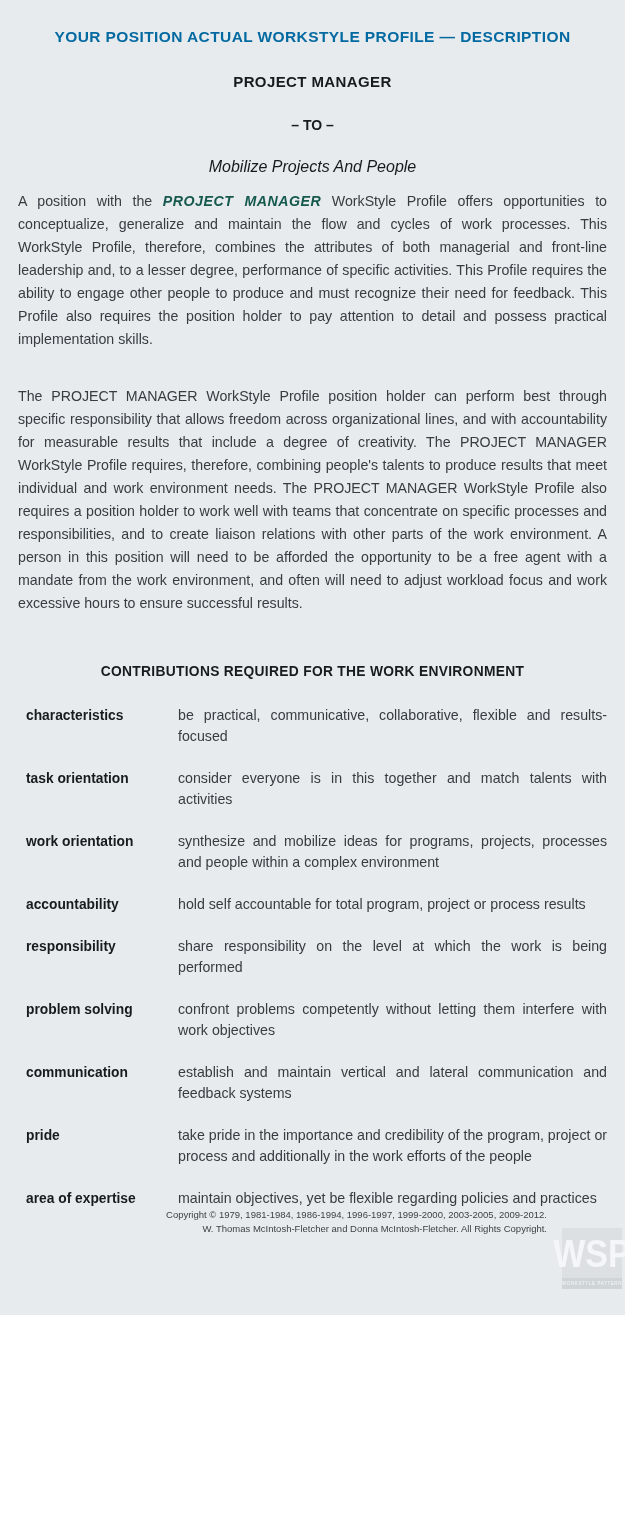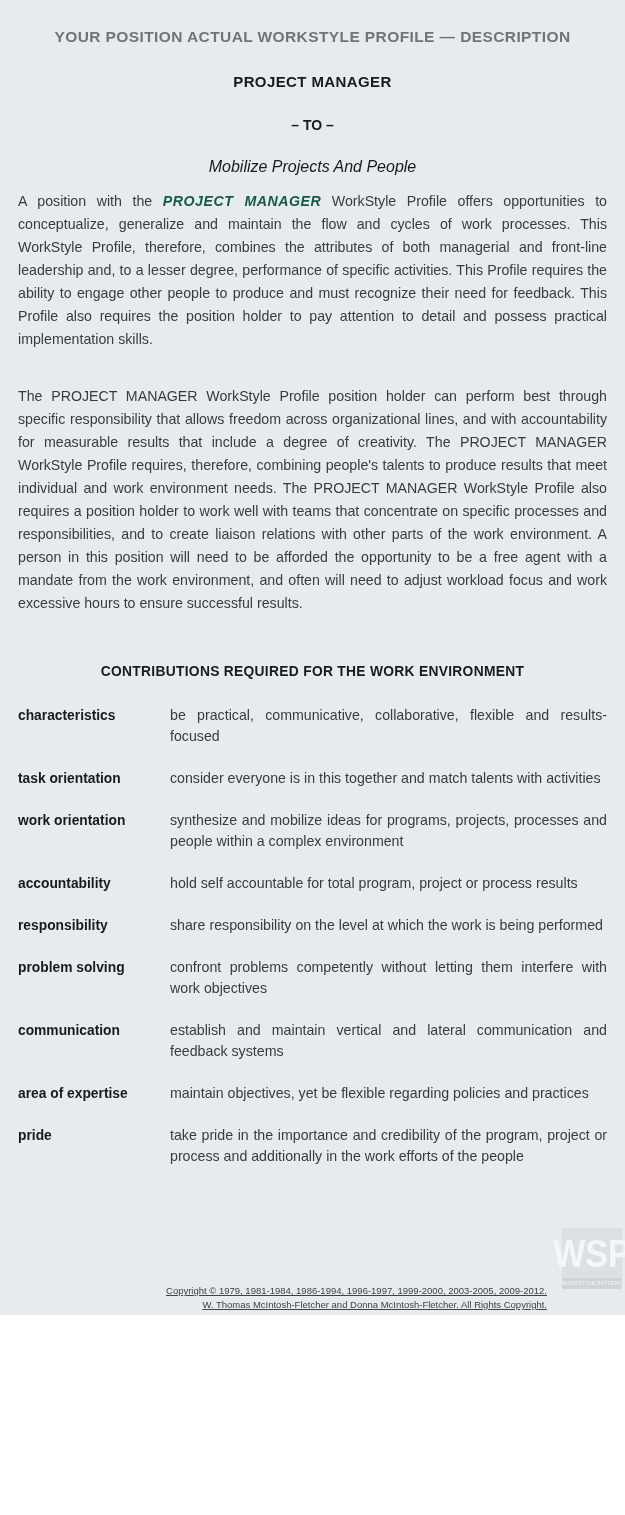--- a/index.html
+++ b/index.html
@@ -22,21 +22,21 @@
     box-sizing: border-box;
     padding: 28px 18px 0 18px;
     color: #343a40;
     overflow: hidden;
   }
   .doc-title {
     text-align: center;
     font-weight: bold;
     font-size: 15.5px;
     letter-spacing: 0.4px;
-    color: #737373;
+    color: #0369a1;
     margin: 0 0 0 0;
   }
   .doc-position {
     text-align: center;
     font-weight: bold;
     font-size: 15px;
     letter-spacing: 0.4px;
     color: #171b1f;
     margin-top: 27px;
   }
@@ -73,20 +73,21 @@
   .section-heading {
     text-align: center;
     font-weight: bold;
     font-size: 13.8px;
     letter-spacing: 0.3px;
     color: #171b1f;
     margin-top: 49px;
   }
   .contrib-table {
     margin-top: 26px;
+    margin-left: 8px;
   }
   .contrib-row {
     display: flex;
     margin-bottom: 21px;
   }
   .contrib-label {
     width: 152px;
     flex: 0 0 152px;
     font-weight: bold;
     font-size: 13.8px;
@@ -95,28 +96,27 @@
   }
   .contrib-text {
     flex: 1;
     font-size: 14.2px;
     line-height: 21px;
     text-align: justify;
     color: #363c42;
   }
   .copyright {
     position: absolute;
-    top: 1284px;
+    top: 1208px;
     right: 78px;
     text-align: right;
     font-size: 9.5px;
     line-height: 14px;
     color: #3c4247;
     white-space: nowrap;
-    text-decoration: underline;
   }
   .logo {
     position: absolute;
     top: 1228px;
     right: 3px;
     width: 60px;
   }
   .logo-box {
     height: 50px;
     background: #dce0e2;
@@ -192,26 +192,26 @@
       </div>
       <div class="contrib-row">
         <div class="contrib-label">problem solving</div>
         <div class="contrib-text">confront problems competently without letting them interfere with work objectives</div>
       </div>
       <div class="contrib-row">
         <div class="contrib-label">communication</div>
         <div class="contrib-text">establish and maintain vertical and lateral communication and feedback systems</div>
       </div>
       <div class="contrib-row">
+        <div class="contrib-label">pride</div>
+        <div class="contrib-text">take pride in the importance and credibility of the program, project or process and additionally in the work efforts of the people</div>
+      </div>
+      <div class="contrib-row">
         <div class="contrib-label">area of expertise</div>
         <div class="contrib-text">maintain objectives, yet be flexible regarding policies and practices</div>
-      </div>
-      <div class="contrib-row">
-        <div class="contrib-label">pride</div>
-        <div class="contrib-text">take pride in the importance and credibility of the program, project or process and additionally in the work efforts of the people</div>
       </div>
     </div>
 
     <div class="copyright">
       <div>Copyright © 1979, 1981-1984, 1986-1994, 1996-1997, 1999-2000, 2003-2005, 2009-2012.</div>
       <div>W. Thomas McIntosh-Fletcher and Donna McIntosh-Fletcher.  All Rights Copyright.</div>
     </div>
 
     <div class="logo">
       <div class="logo-box">

